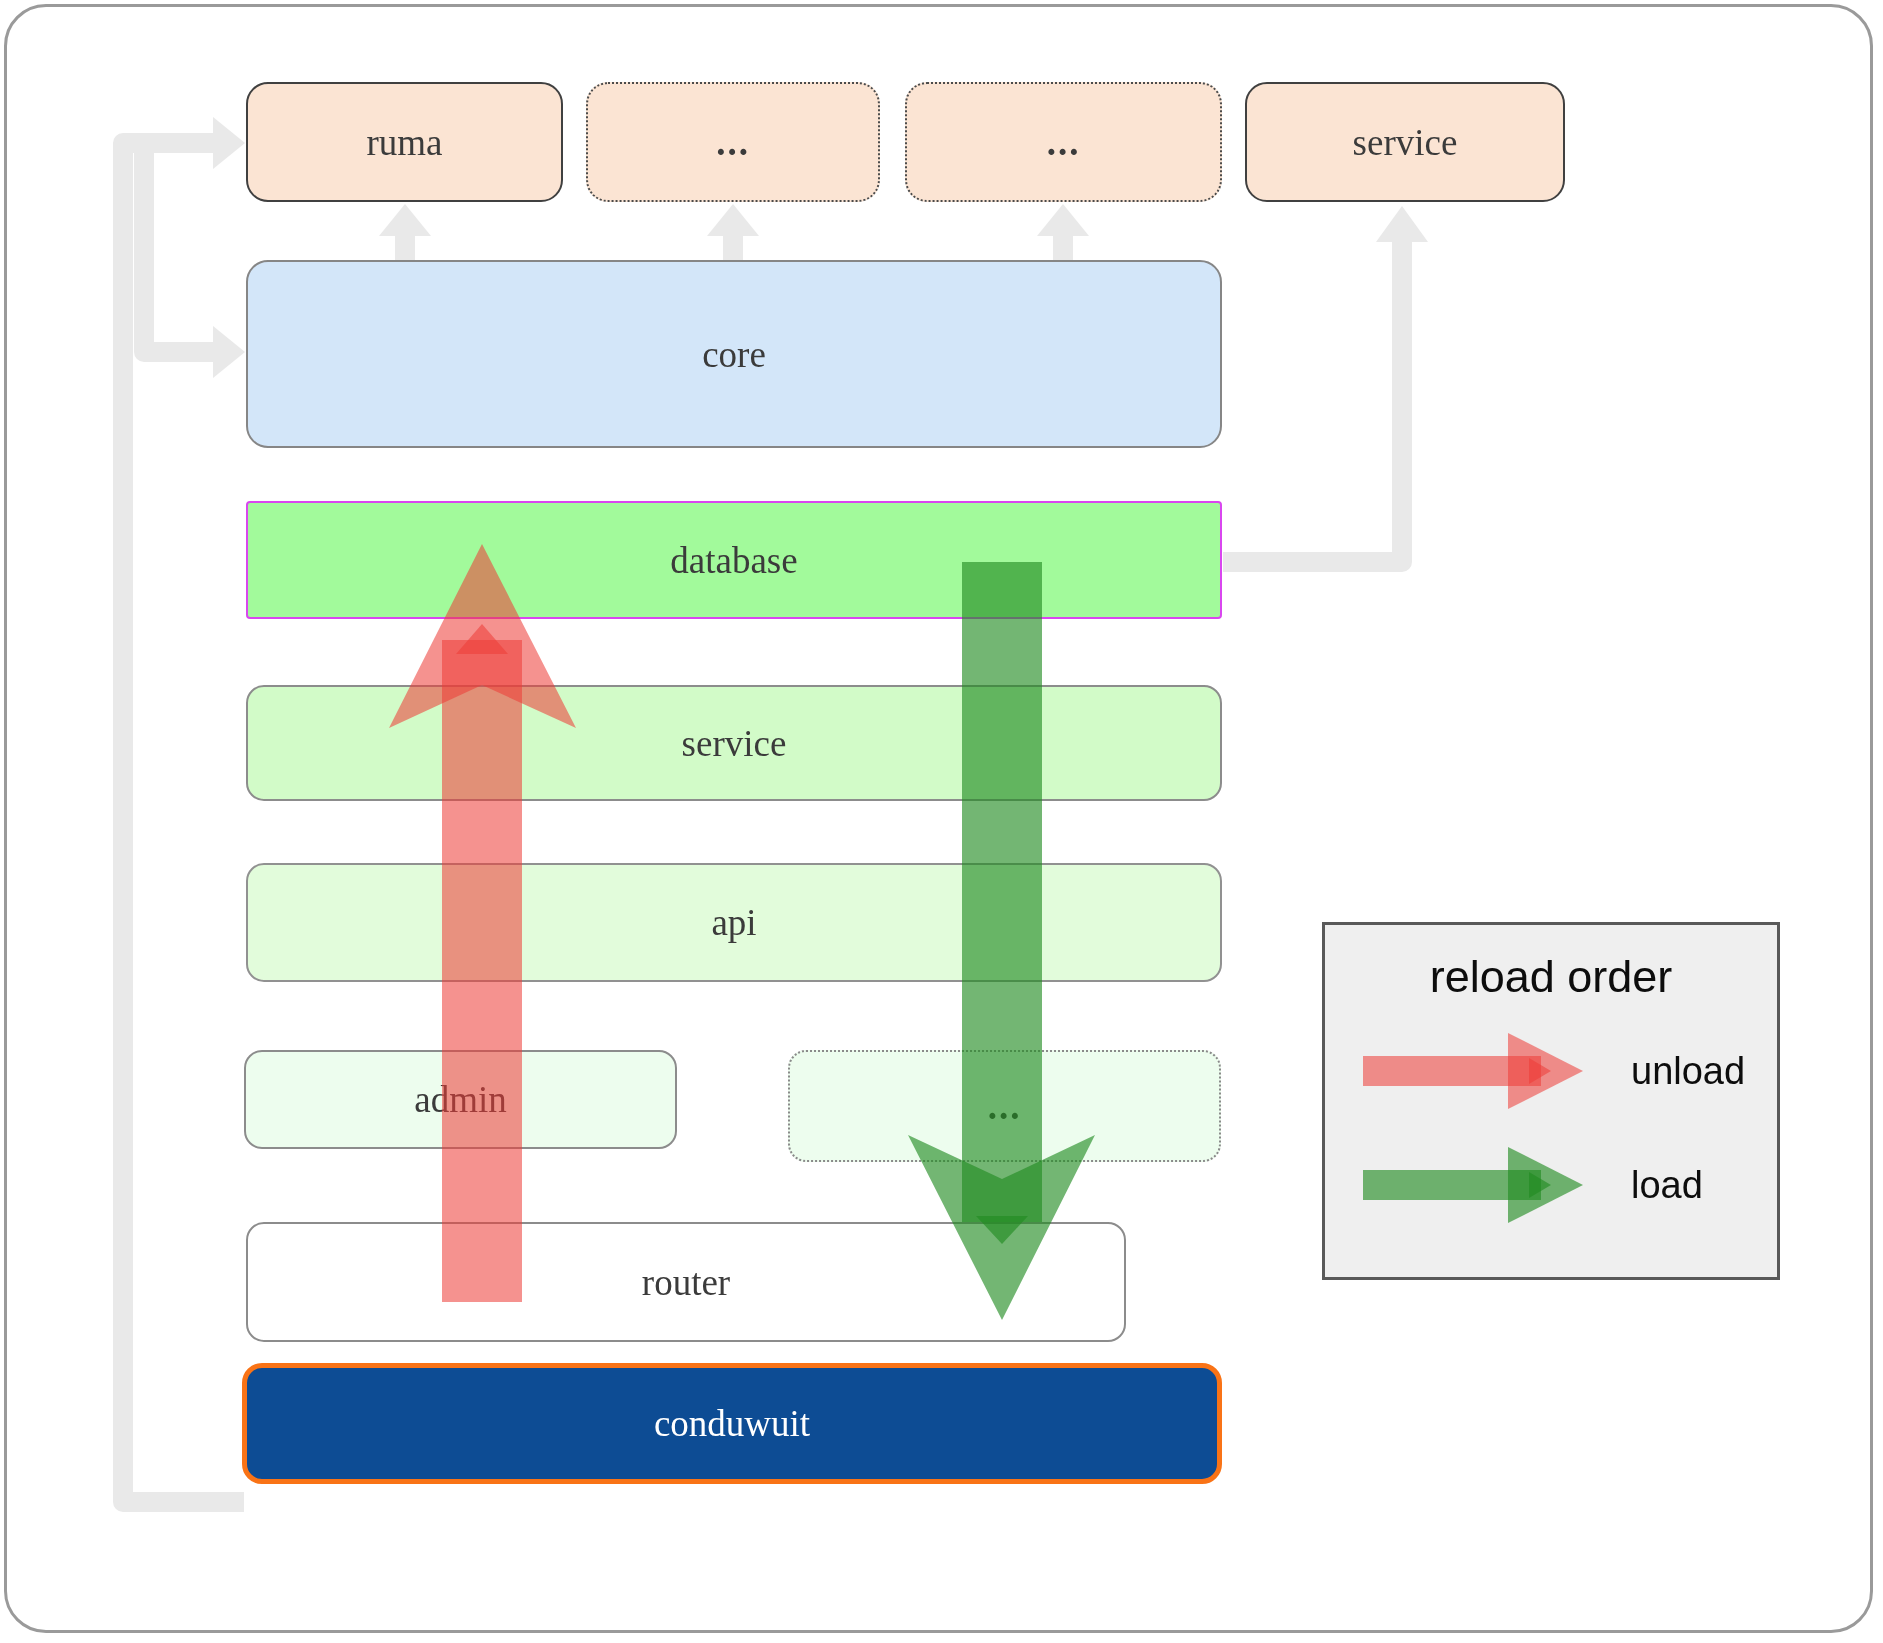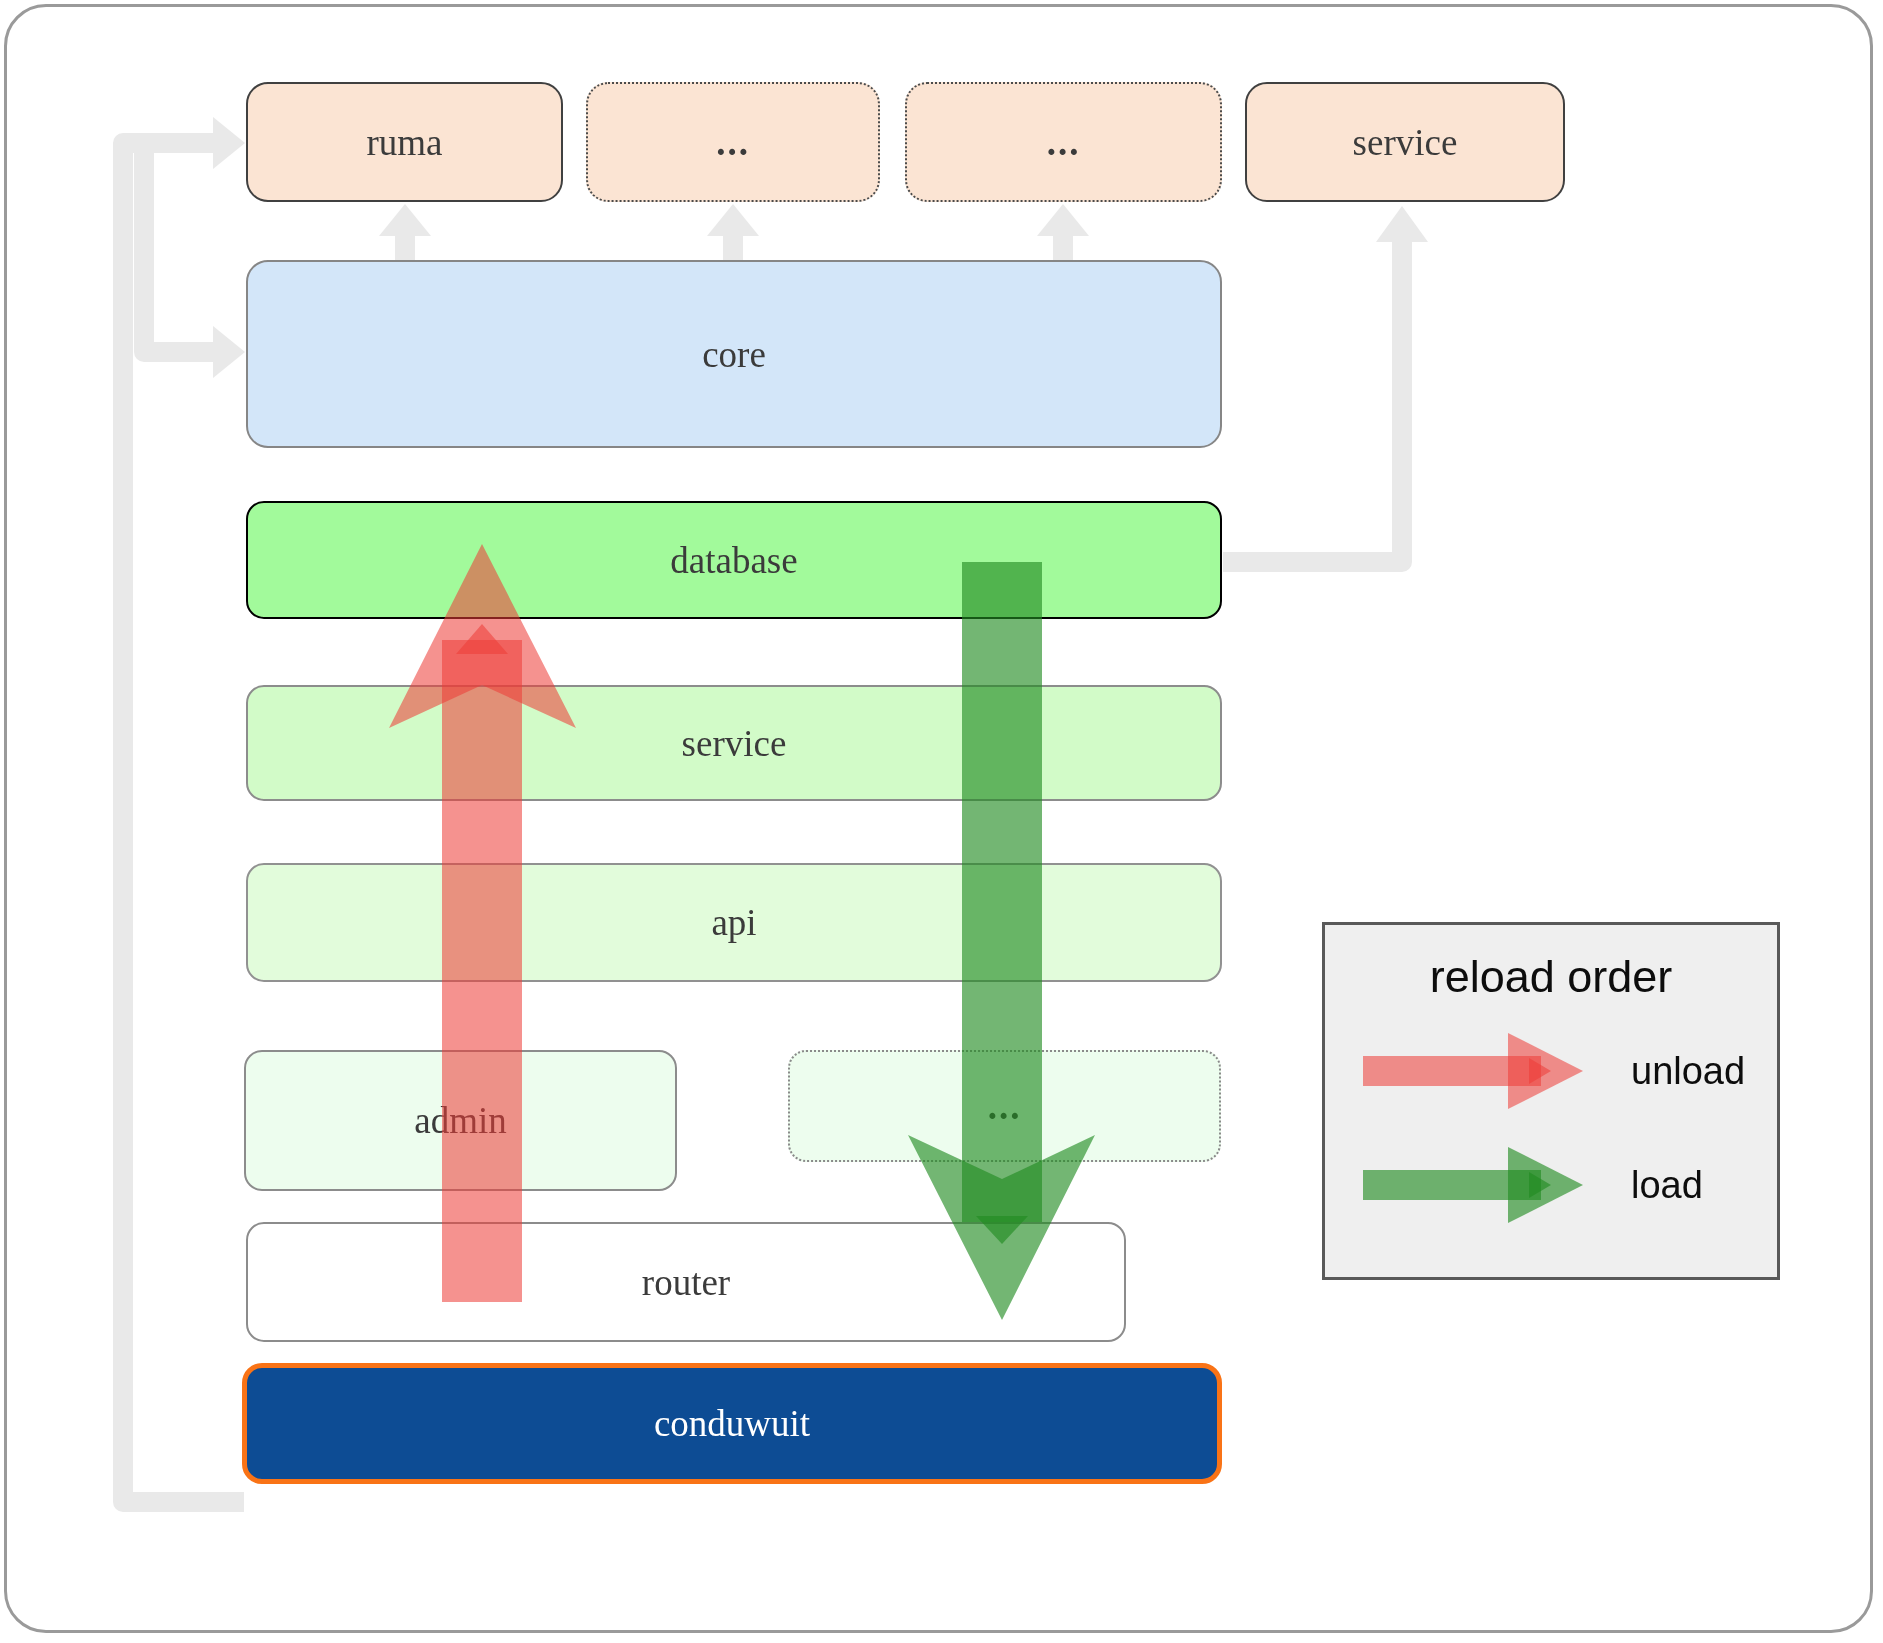--- a/index.html
+++ b/index.html
@@ -22,24 +22,24 @@
     box-sizing:border-box;border-radius:18px;font-size:37px;color:#3b3b3b;
     z-index:2;
   }
   .node span{display:block;font-family:Liberation Serif, serif;}
 
   .n-ruma      {left:246px;top:82px;width:317px;height:120px;background:#fbe4d3;border:2.5px solid #404040;border-radius:22px;}
   .n-deptop1   {left:586px;top:82px;width:294px;height:120px;background:#fbe4d3;border:2.5px dotted #4b4b4b;border-radius:22px;}
   .n-deptop2   {left:905px;top:82px;width:317px;height:120px;background:#fbe4d3;border:2.5px dotted #4b4b4b;border-radius:22px;}
   .n-rocksdb   {left:1245px;top:82px;width:320px;height:120px;background:#fbe4d3;border:2.5px solid #404040;border-radius:22px;}
   .n-core      {left:246px;top:260px;width:976px;height:188px;background:#d3e6f9;border:2px solid #868686;border-radius:22px;}
-  .n-database  {left:246px;top:501px;width:976px;height:118px;background:#a2fa9b;border:2px solid #000000;border-radius:18px;}
+  .n-database  {left:246px;top:501px;width:976px;height:118px;background:#a2fa9b;border:2px solid #d946ef;border-radius:4px;}
   .n-service   {left:246px;top:685px;width:976px;height:116px;background:#d2fbc8;border:2px solid #8c8c8c;border-radius:18px;}
   .n-api       {left:246px;top:863px;width:976px;height:119px;background:#e2fcdb;border:2px solid #919191;border-radius:18px;}
-  .n-admin     {left:244px;top:1050px;width:433px;height:141px;background:#edfdee;border:2px solid #8c8c8c;border-radius:18px;}
+  .n-admin     {left:244px;top:1050px;width:433px;height:99px;background:#edfdee;border:2px solid #8c8c8c;border-radius:18px;}
   .n-depbottom {left:788px;top:1050px;width:433px;height:112px;background:#edfdee;border:2px dotted #8a8a8a;border-radius:18px;}
   .n-router    {left:246px;top:1222px;width:880px;height:120px;background:#ffffff;border:2px solid #8c8c8c;border-radius:18px;}
   .n-conduwuit {left:242px;top:1363px;width:980px;height:121px;background:#0d4c94;border:5px solid #f97316;border-radius:20px;color:#ffffff;}
 
   .dots{font-weight:700;letter-spacing:2px;}
 
   .legend{
     position:absolute;left:1322px;top:922px;width:458px;height:358px;
     background:#efefef;border:3px solid #595959;box-sizing:border-box;z-index:2;
   }

